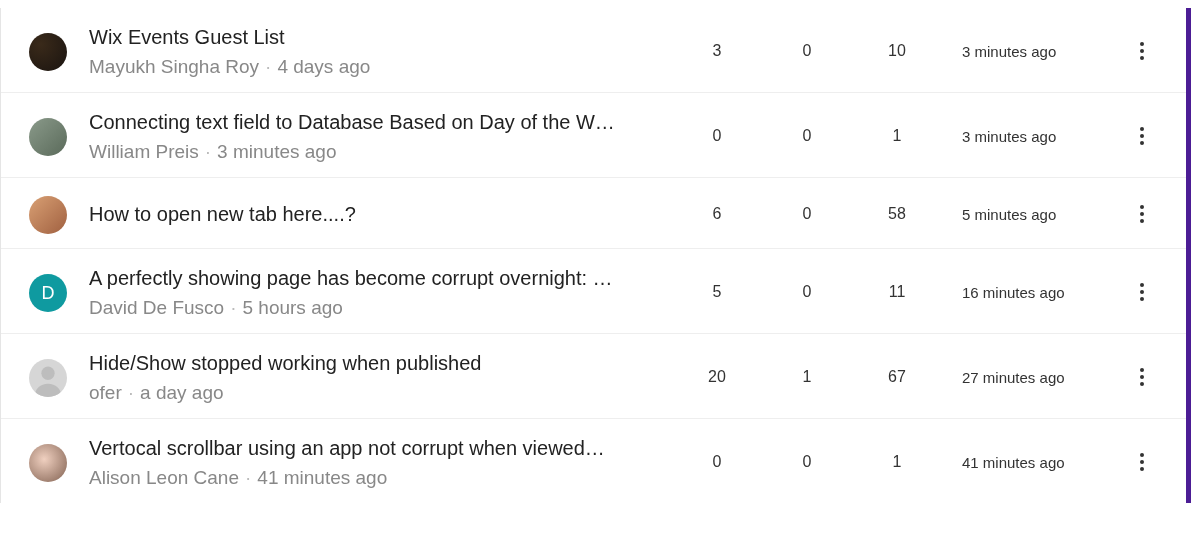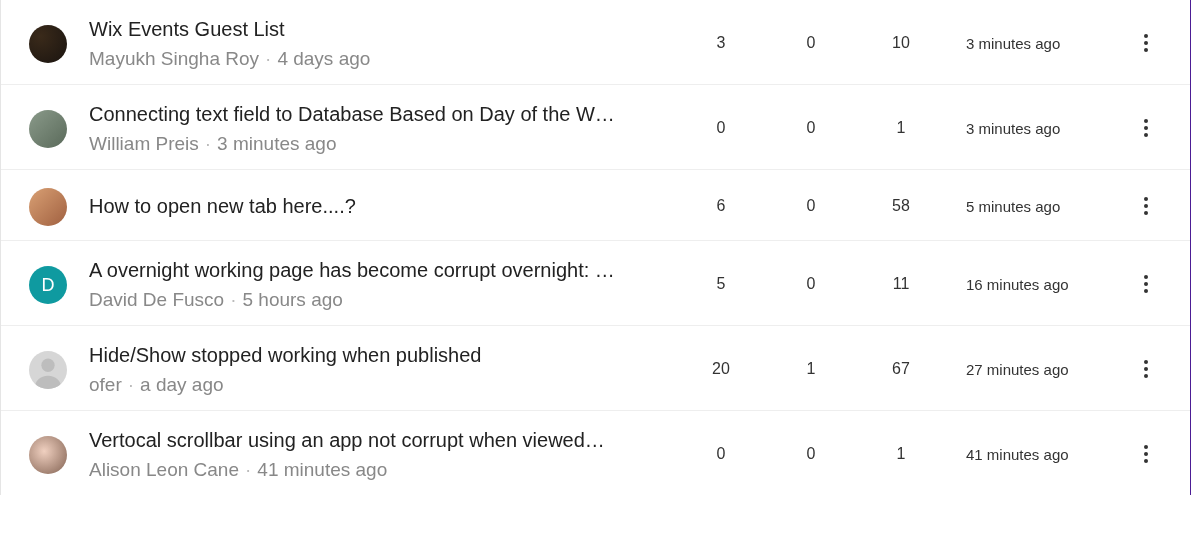--- a/index.html
+++ b/index.html
@@ -7,22 +7,23 @@
     font-family: -apple-system, BlinkMacSystemFont, "Segoe UI", Helvetica, Arial, sans-serif;
     background: #fff;
     color: #333;
     width: 1191px;
     height: 546px;
     overflow: hidden;
   }
   .container {
     width: 100%;
     border-left: 1px solid #e5e5e5;
-    border-right: 1px solid #4c1d95;
+    border-right: 5px solid #4c1d95;
     padding: 0 0;
+    margin-top: 8px;
   }
   .row {
     display: flex;
     align-items: center;
     padding: 16px 24px 14px 28px;
     border-bottom: 1px solid #eee;
   }
   .row:last-child { border-bottom: none; }
   .avatar-cell {
     width: 60px;
@@ -171,21 +172,21 @@
           <span></span>
           <span></span>
         </div>
       </div>
     </div>
     <div class="row">
       <div class="avatar-cell">
         <div class="avatar av-letter-d">D</div>
       </div>
       <div class="topic-cell">
-        <div class="title">A overnight working page has become corrupt overnight: …</div>
+        <div class="title">A perfectly showing page has become corrupt overnight: …</div>
         <div class="meta"><span class="author">David De Fusco</span><span class="dot">·</span><span>5 hours ago</span></div>
       </div>
       <div class="num-cell">5</div>
       <div class="num-cell">0</div>
       <div class="num-cell">11</div>
       <div class="activity-cell">16 minutes ago</div>
       <div class="menu-cell">
         <div class="kebab">
           <span></span>
           <span></span>

